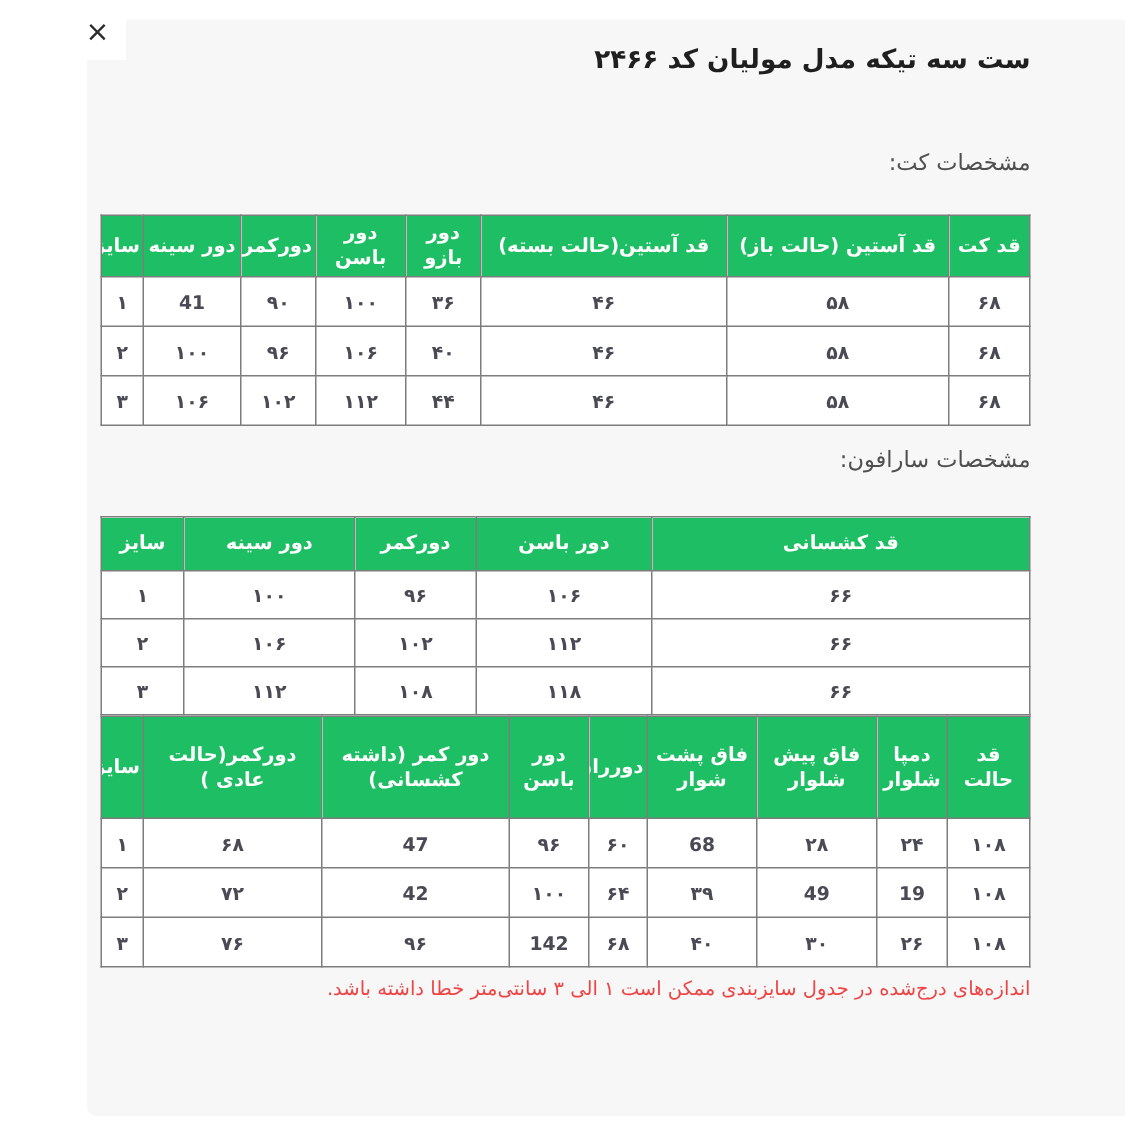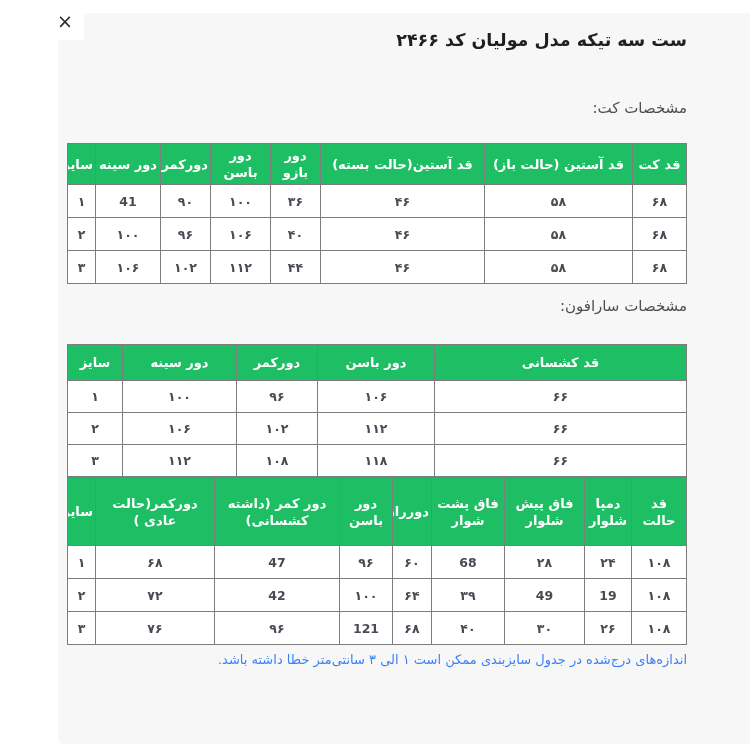--- a/index.html
+++ b/index.html
@@ -76,21 +76,21 @@
     color: #4a4a55;
     font-weight: bold;
     font-size: 12.5px;
   }
   .t0 th { height: 41px; } .t0 td { height: 33px; }
   .t1 th { height: 36px; } .t1 td { height: 32px; }
   .t2 th { height: 68px; } .t2 td { height: 33px; }
   .note {
     margin-top: 5px;
     font-size: 13px;
-    color: #3b82f6;
+    color: #ef4444;
     line-height: 20px;
   }
 </style>
 </head>
 <body>
 
 <div class="panel"></div>
 
 <button class="close-btn"><span>×</span></button>
 
@@ -248,21 +248,21 @@
               <td>42</td>
               <td>۷۲</td>
               <td>۲</td>
             </tr>
             <tr>
               <td>۱۰۸</td>
               <td>۲۶</td>
               <td>۳۰</td>
               <td>۴۰</td>
               <td>۶۸</td>
-              <td>121</td>
+              <td>142</td>
               <td>۹۶</td>
               <td>۷۶</td>
               <td>۳</td>
             </tr>
           </tbody>
         </table>
       </div>
     </div>
   <p class="note">اندازه‌های درج‌شده در جدول سایزبندی ممکن است ۱ الی ۳ سانتی‌متر خطا داشته باشد.</p>
 </div>

